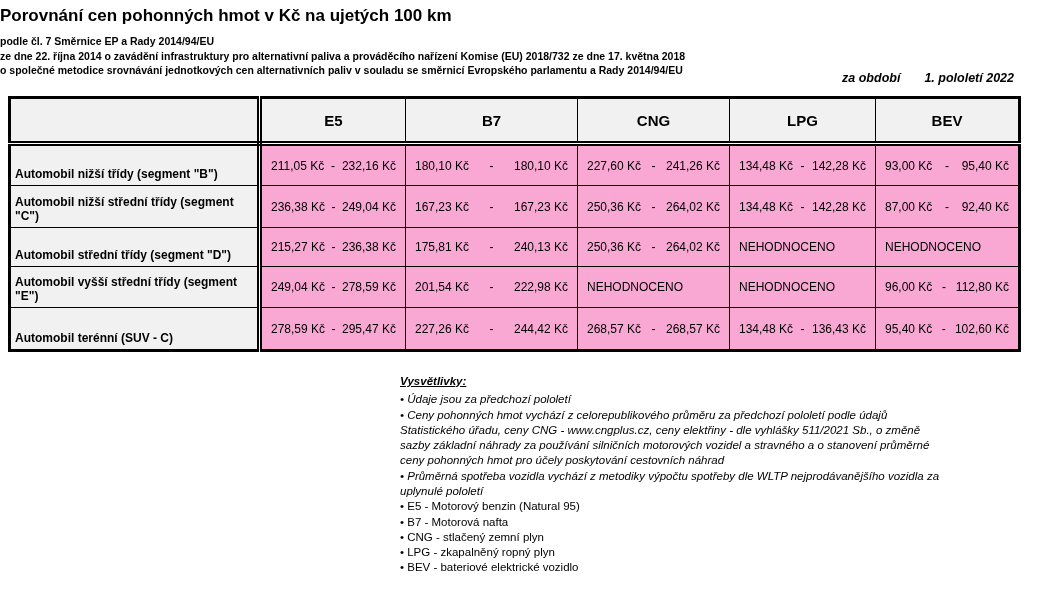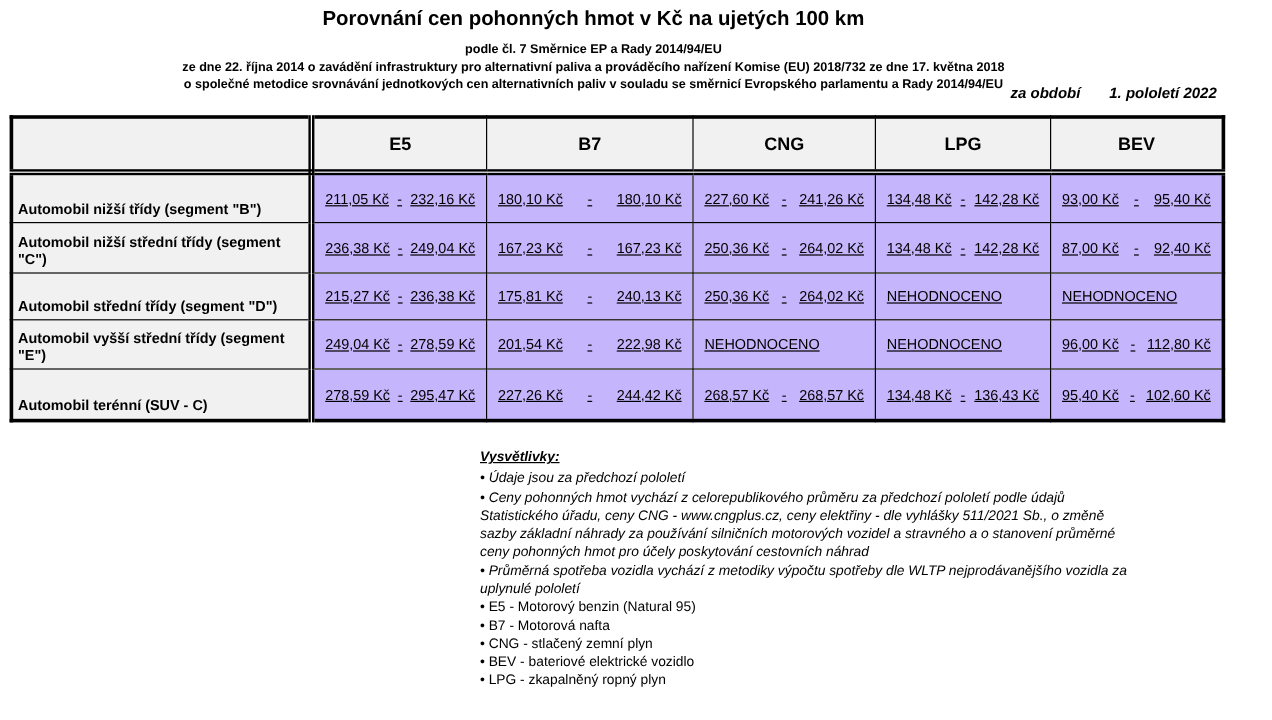--- a/index.html
+++ b/index.html
@@ -2,21 +2,21 @@
 <html><head>
 <meta charset="utf-8">
 <style>
   html,body { margin:0; padding:0; }
   body {
     width:1060px; height:600px; background:#ffffff; position:relative;
     font-family:"Liberation Sans", sans-serif; color:#000;
     -webkit-font-smoothing:antialiased;
   }
   
-  .hdr { position:absolute; top:6px; left:12px; width:965px; text-align:center; }
+  .hdr { position:absolute; top:6px; left:0; width:965px; }
   .hdr h1 { font-size:17px; font-weight:bold; margin:0 0 8px 0; }
   .hdr .sub { font-size:10.5px; font-weight:bold; line-height:1.4; }
   .period {
     position:absolute; top:71px; right:46px;
     font-size:12.5px; font-weight:bold; font-style:italic; white-space:nowrap;
   }
   .period .pv { margin-left:24px; }
   
   table.fuel {
     position:absolute; left:8px; top:96px;
@@ -27,21 +27,21 @@
   table.fuel thead th {
     background:#f1f1f1; font-size:15px; font-weight:bold;
     height:40px; text-align:center; vertical-align:middle;
     border-bottom:5px double #000;
   }
   th.corner, td.label { border-right:5px double #000 !important; }
   td.label {
     background:#f1f1f1; font-weight:bold; font-size:12px; line-height:1.22;
     vertical-align:bottom; padding:1px 2px 3px 4px; text-align:left;
   }
-  td.val { font-size:12px; vertical-align:middle; background:#c4b5fd; padding:0;text-decoration:underline; }
+  td.val { font-size:12px; vertical-align:middle; background:#f9a8d4; padding:0; }
   .range { display:flex; justify-content:space-between; align-items:center; padding:0 9px; }
   .range.center { }
   tbody tr:nth-child(1) { height:42px; }
   tbody tr:nth-child(2) { height:42px; }
   tbody tr:nth-child(3) { height:39px; }
   tbody tr:nth-child(4) { height:41px;margin-left:43px; }
   tbody tr:nth-child(5) { height:43px; }
   
   .legend {
     position:absolute; left:400px; top:374px; width:552px;
@@ -270,15 +270,15 @@
 </table>
 
 <div class="legend">
   <div class="lg-title">Vysvětlivky:</div>
   <div class="note it">• Údaje jsou za předchozí pololetí</div>
   <div class="note it">• Ceny pohonných hmot vychází z celorepublikového průměru za předchozí pololetí podle údajů Statistického úřadu, ceny CNG - www.cngplus.cz, ceny elektřiny - dle vyhlášky 511/2021 Sb., o změně sazby základní náhrady za používání silničních motorových vozidel a stravného a o stanovení průměrné ceny pohonných hmot pro účely poskytování cestovních náhrad</div>
   <div class="note it">• Průměrná spotřeba vozidla vychází z metodiky výpočtu spotřeby dle WLTP nejprodávanějšího vozidla za uplynulé pololetí</div>
   <div class="note">• E5 - Motorový benzin (Natural 95)</div>
   <div class="note">• B7 - Motorová nafta</div>
   <div class="note">• CNG - stlačený zemní plyn</div>
+  <div class="note">• LPG - zkapalněný ropný plyn</div>
   <div class="note">• BEV - bateriové elektrické vozidlo</div>
-  <div class="note">• LPG - zkapalněný ropný plyn</div>
 </div>
 
 </body></html>

